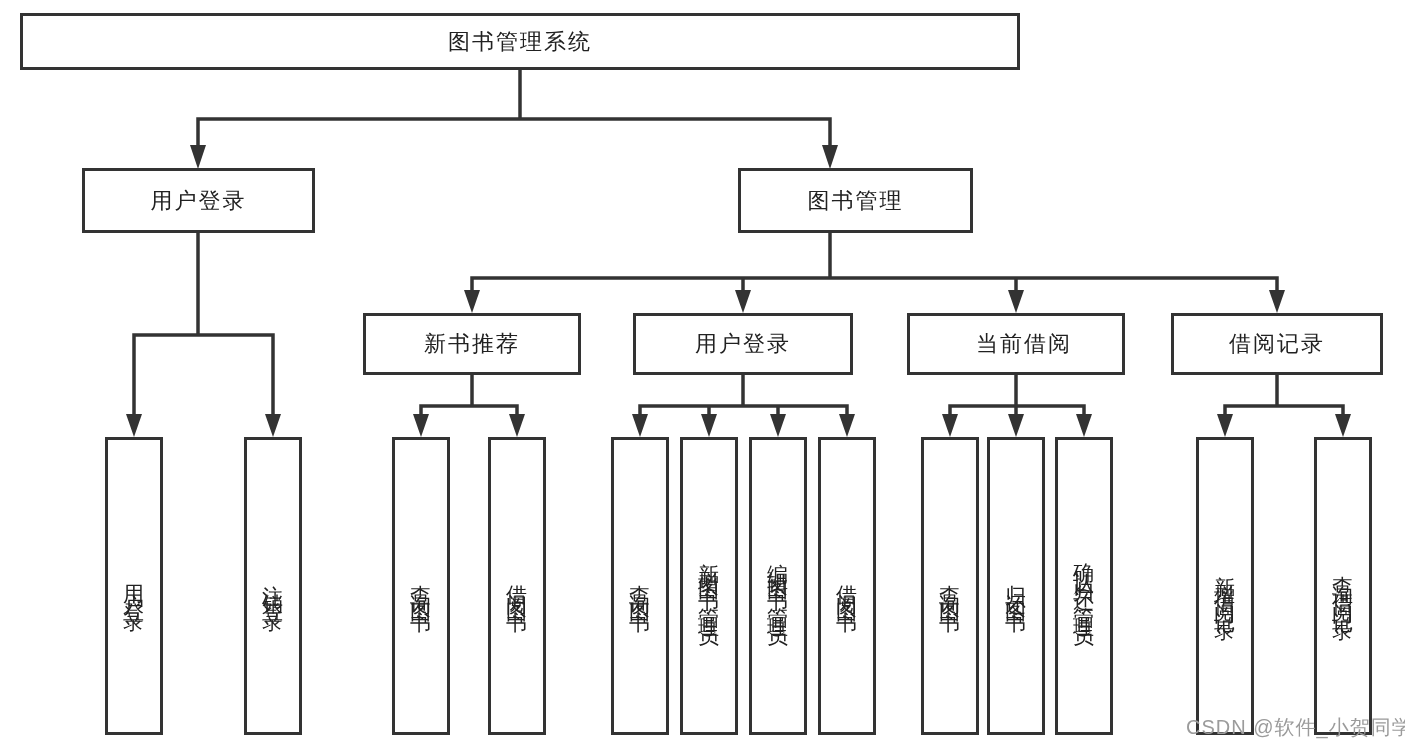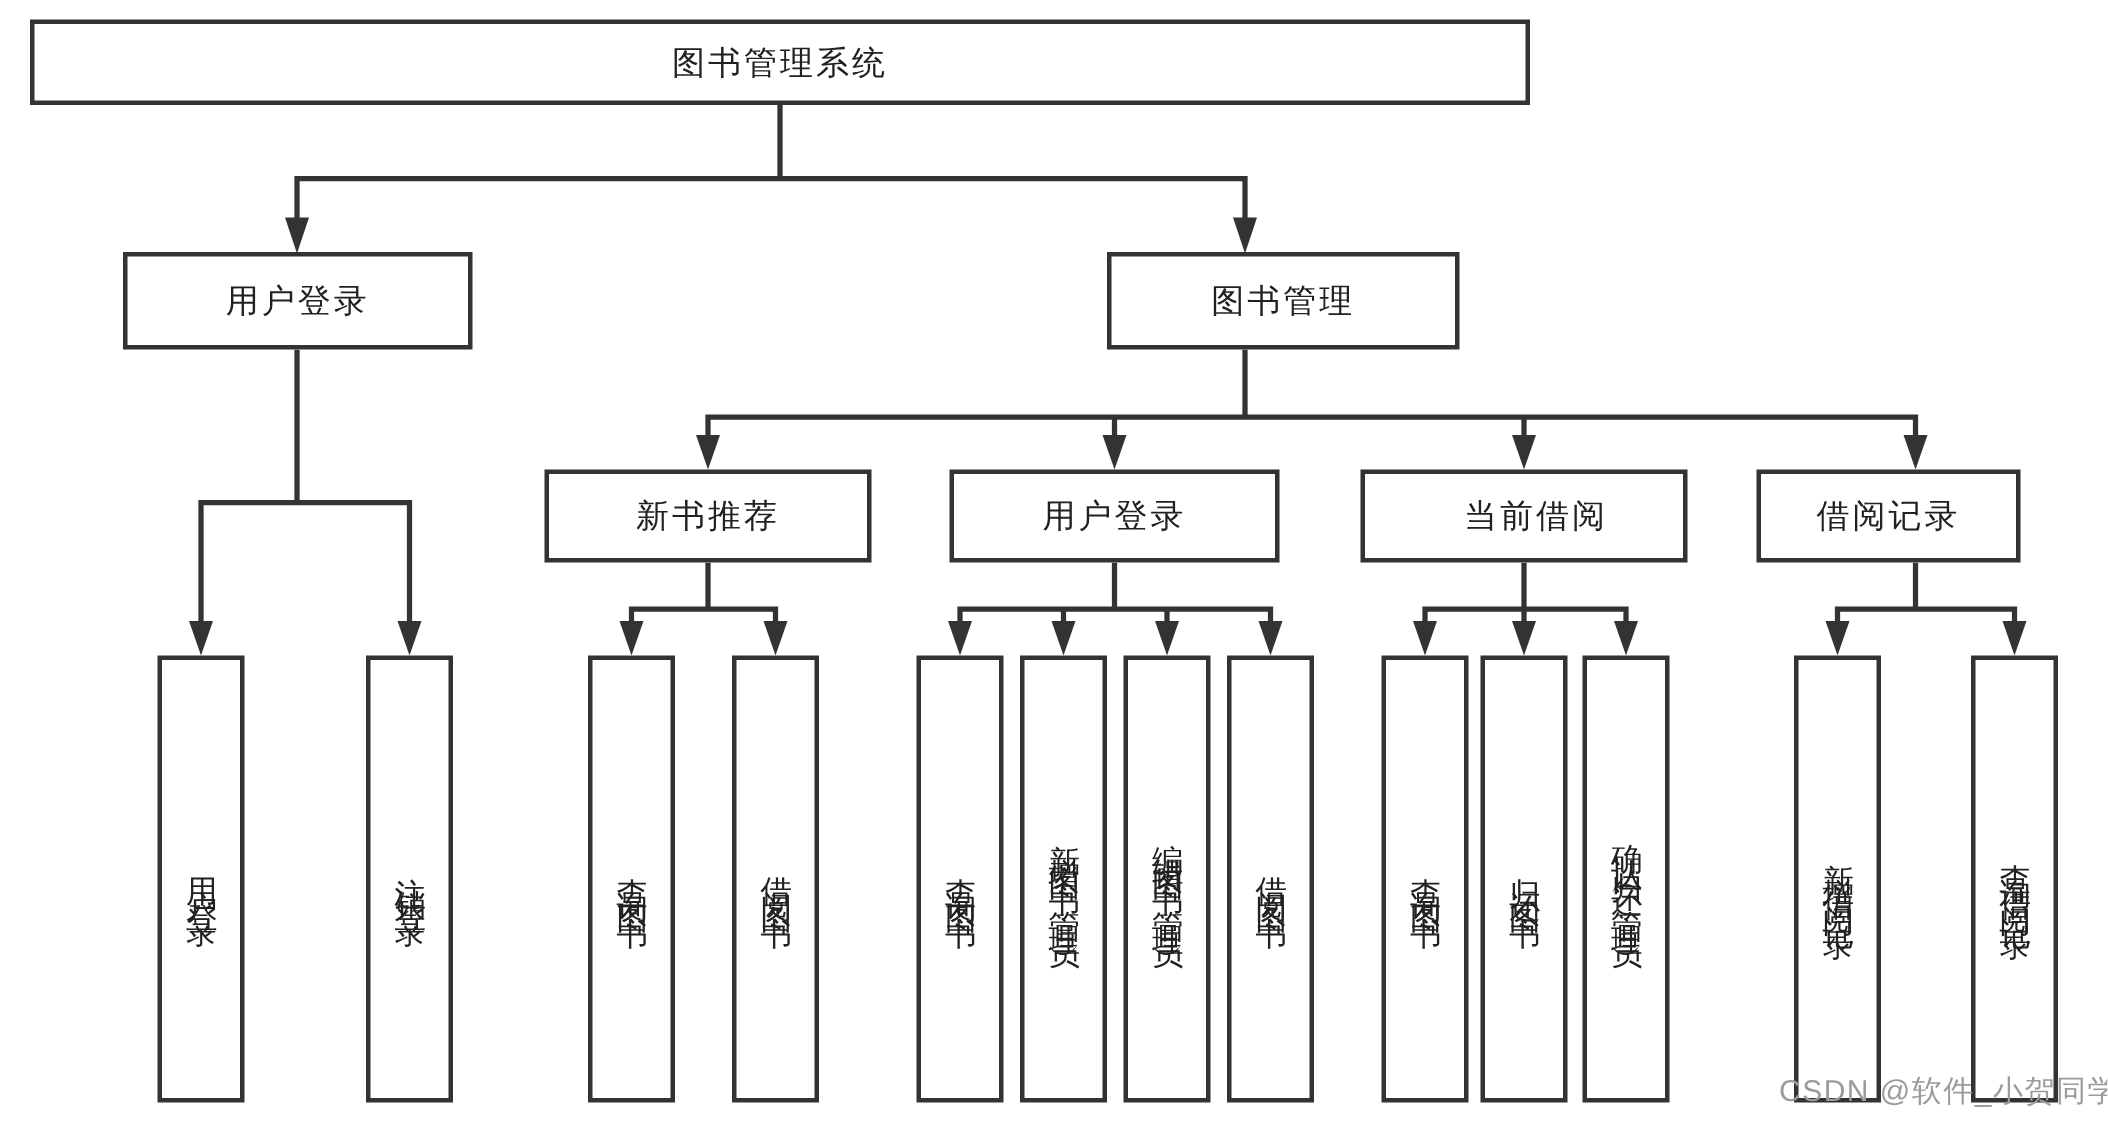--- a/index.html
+++ b/index.html
@@ -117,21 +117,21 @@
   </svg>
 
   <div class="node h-node" style="left:20px; top:13px; width:1000px; height:57px;font-family:Liberation Mono, monospace;">图书管理系统</div>
 
   <div class="node h-node" style="left:82px; top:168px; width:233px; height:65px;">用户登录</div>
   <div class="node h-node" style="left:738px; top:168px; width:235px; height:65px;">图书管理</div>
 
   <div class="node h-node" style="left:363px; top:313px; width:218px; height:62px;">新书推荐</div>
   <div class="node h-node" style="left:633px; top:313px; width:220px; height:62px;">用户登录</div>
   <div class="node h-node" style="left:907px; top:313px; width:218px; height:62px;padding-left:16px;">当前借阅</div>
-  <div class="node h-node" style="left:1171px; top:313px; width:176px; height:62px;">借阅记录</div>
+  <div class="node h-node" style="left:1171px; top:313px; width:212px; height:62px;">借阅记录</div>
 
   <div class="node v-node" style="left:105px;">用户登录</div>
   <div class="node v-node" style="left:244px;">注销登录</div>
 
   <div class="node v-node" style="left:392px;">查询图书</div>
   <div class="node v-node" style="left:488px;">借阅图书</div>
 
   <div class="node v-node" style="left:611px;">查询图书</div>
   <div class="node v-node" style="left:680px;">新增图书（管理员）</div>
   <div class="node v-node" style="left:749px;">编辑图书（管理员）</div>

